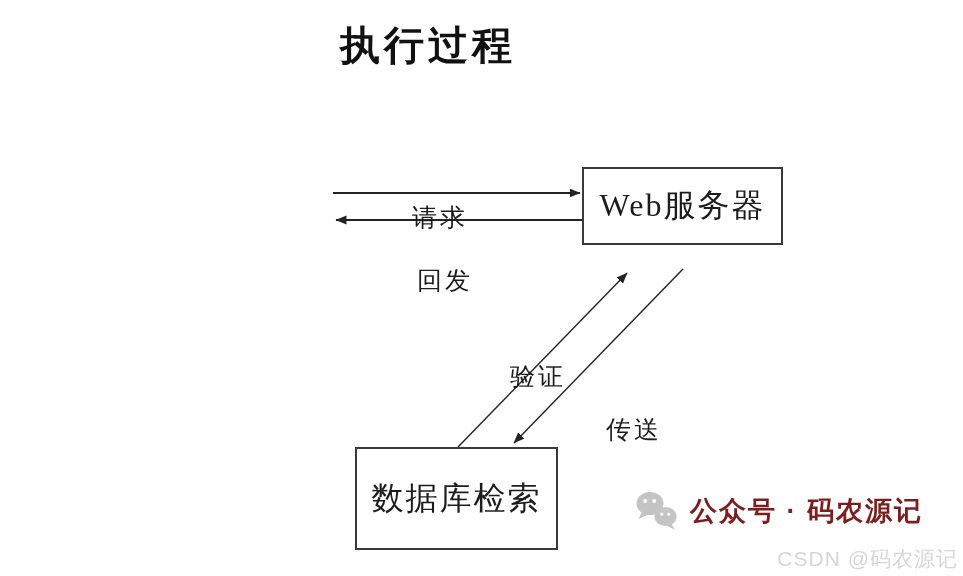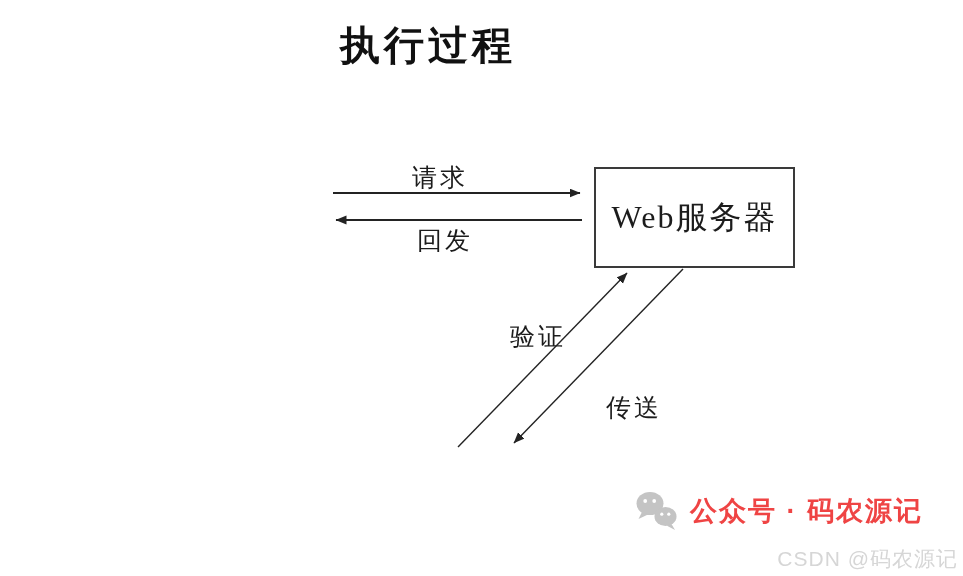--- a/index.html
+++ b/index.html
@@ -32,53 +32,54 @@
     display: flex;
     align-items: center;
     justify-content: center;
     font-size: 32px;
     color: #1c1c1c;
     letter-spacing: 2px;
     box-sizing: border-box;
     white-space: nowrap;
   }
   .box-client   { left: 129px; top: 168px; width: 204px; height: 100px; }
-  .box-server   { left: 594px; top: 167px; width: 201px; height: 101px; }
+  .box-server   { left: 582px; top: 167px; width: 201px; height: 78px; }
   .box-database { left: 355px; top: 447px; width: 203px; height: 103px; }
   .edge-label {
     position: absolute;
     font-size: 25px;
     color: #1c1c1c;
     letter-spacing: 3px;
     white-space: nowrap;
+    margin-top: 40px;
   }
   .label-request  { left: 412px; top: 161px; }
   .label-postback { left: 417px; top: 224px; }
   .label-verify   { left: 510px; top: 320px; }
-  .label-transfer { left: 606px; top: 391px; }
+  .label-transfer { left: 606px; top: 373px; }
   .arrows-layer {
     position: absolute;
     left: 0; top: 0;
     width: 963px;
     height: 576px;
     pointer-events: none;
   }
   .watermark {
     position: absolute;
     left: 634px;
     top: 490px;
     display: flex;
     align-items: center;
     gap: 10px;
     font-family: "Liberation Sans", "DejaVu Sans", sans-serif;
   }
   .watermark-text {
     font-size: 27px;
     font-weight: bold;
-    color: #ef4444;
+    color: #7f1d1d;
     letter-spacing: 2px;
     white-space: nowrap;
   }
   .csdn-watermark {
     position: absolute;
     right: 5px;
     top: 545px;
     font-family: "Liberation Sans", "DejaVu Sans", sans-serif;
     font-size: 21px;
     color: #d6d6d6;
@@ -101,20 +102,23 @@
     </defs>
     <line x1="333" y1="193" x2="580" y2="193" stroke="#232323" stroke-width="2" marker-end="url(#ah)"></line>
     <line x1="582" y1="220" x2="336" y2="220" stroke="#232323" stroke-width="2" marker-end="url(#ah)"></line>
     <line x1="458" y1="447" x2="627" y2="273" stroke="#232323" stroke-width="1.4" marker-end="url(#ah)"></line>
     <line x1="683" y1="269" x2="514" y2="443" stroke="#232323" stroke-width="1.4" marker-end="url(#ah)"></line>
   </svg>
 
   <div class="node-box box-server">
     <span>Web服务器</span>
   </div>
+  <div class="node-box box-database">
+    <span>数据库检索</span>
+  </div>
 
   <div class="edge-label label-request">请求</div>
   <div class="edge-label label-postback">回发</div>
   <div class="edge-label label-verify">验证</div>
   <div class="edge-label label-transfer">传送</div>
 
   <div class="watermark">
     <svg width="46" height="42" viewBox="0 0 46 42">
       <g fill="#c4c4c4">
         <ellipse cx="16" cy="13.5" rx="13.5" ry="11.5"></ellipse>

